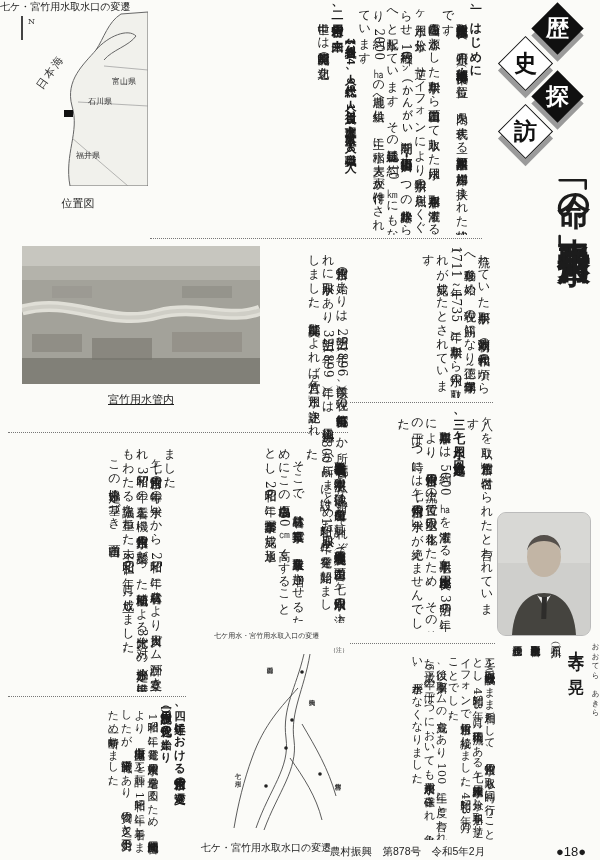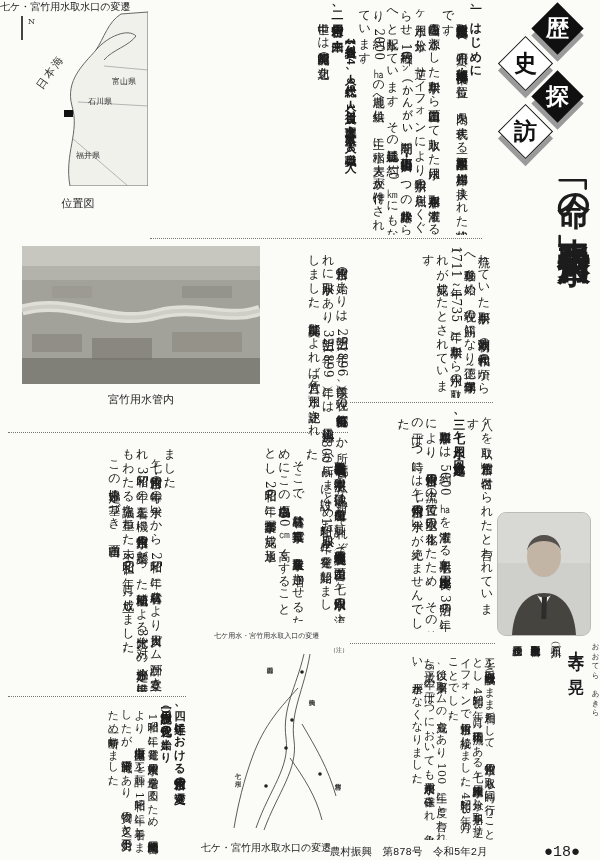--- a/index.html
+++ b/index.html
@@ -30,21 +30,21 @@
   .caption{font-size:11px;text-align:center;
            font-family:"DejaVu Serif",serif;}
   .photo-frame{background:#9a9a92;overflow:hidden;}
   .portrait-frame{border-radius:9px;overflow:hidden;border:1px solid #bbb;background:#d2d2cf;}
   .author-v{writing-mode:vertical-rl;overflow:hidden;}
   .author-v p{margin:0 0 0 4px;}
   .furi{font-size:7.5px;color:#333;letter-spacing:1px;}
   .aname{font-size:16px;font-weight:bold;letter-spacing:4px;}
   .apref{font-size:11px;}
   .aorg{font-size:10px;}
-  .footer{font-size:10.5px;font-family:Liberation Mono, monospace;}
+  .footer{font-size:10.5px;font-family:Liberation Sans, sans-serif;}
   svg text{font-family:"DejaVu Serif",serif;fill:#333;}
 </style>
 </head>
 <body>
 
 <div class="abs" style="left:8px;top:6px;width:140px;height:180px;">
   <svg width="140" height="180" viewBox="0 0 140 180">
     <path d="M62,180 C56,148 72,126 64,100 C57,74 76,58 88,44 C96,32 100,16 113,8 L140,6 L140,180 Z" fill="#f1f1ec" stroke="#666" stroke-width="1"></path>
     <path d="M88,44 C100,30 120,22 128,30 C121,40 104,44 96,54" fill="#f1f1ec" stroke="#666" stroke-width="1"></path>
     <path d="M96,60 L140,64 M70,96 L140,100 M64,132 L120,180" stroke="#999" stroke-width=".7" fill="none"></path>
@@ -94,21 +94,21 @@
     <path d="M0,64 C50,50 86,82 136,68 C176,58 208,76 238,64" stroke="#e0dfd7" stroke-width="11" fill="none"></path>
     <path d="M0,64 C50,50 86,82 136,68 C176,58 208,76 238,64" stroke="#cfcec6" stroke-width="4" fill="none"></path>
     <rect x="10" y="88" width="50" height="18" fill="#8b8a81" opacity=".8"></rect>
     <rect x="70" y="92" width="60" height="22" fill="#7d7c73" opacity=".7"></rect>
     <rect x="150" y="86" width="70" height="20" fill="#918f86" opacity=".8"></rect>
     <rect x="0" y="112" width="238" height="26" fill="#75746c" opacity=".75"></rect>
     <rect x="30" y="40" width="40" height="12" fill="#989790" opacity=".7"></rect>
     <rect x="160" y="40" width="50" height="12" fill="#8f8e86" opacity=".7"></rect>
   </svg>
 </div>
-<div class="abs caption" style="left:22px;top:392px;width:238px;">宮竹用水管内</div>
+<div class="abs caption" style="left:22px;top:392px;width:238px;text-decoration:underline;">宮竹用水管内</div>
 
 <div class="abs v" style="left:350px;top:246px;width:140px;height:152px;">
   <p class="cont">流れていた手取川が、藩政初期の元和年代の頃から南へ移動を始め、現在の川筋になり正徳～享保年間（1711年～1735年）に手取川から用水の取り入れが完成したとされています。</p>
 </div>
 
 <div class="abs v" style="left:262px;top:246px;width:86px;height:307px;">
   <p>宮竹用水の始まりは、明治29年（1896年）以前、現在の能美市灯台笹町に2か所、宮竹町に3か所のそれぞれに取水口があり、明治32年（1899年）には、天狗橋上流に1か所にまとめた取水口が完成しました。能美郡誌によれば「宮竹八ヶ用水」と記述され、</p>
 </div>
 
 <div class="abs dotted" style="left:350px;top:402px;width:143px;"></div>
@@ -186,13 +186,13 @@
 </div>
 <div class="abs author-v" style="left:488px;top:638px;width:112px;height:150px;">
   <p class="furi">おおてら　あきら</p>
   <p><span class="aname">大寺　晃</span><br>
      <span class="apref">（石川県）</span></p>
   <p class="aorg">手取川宮竹用水土地改良区</p>
   <p class="aorg">総務企画課長</p>
 </div>
 
 <div class="abs footer" style="left:330px;top:845px;width:200px;">農村振興　第878号　令和5年2月</div>
-<div class="abs footer" style="left:544px;top:844px;font-size:15px;text-align:center;">●18●</div>
+<div class="abs footer" style="left:556px;top:844px;font-size:13px;text-align:center;">●18●</div>
 
 </body></html>

